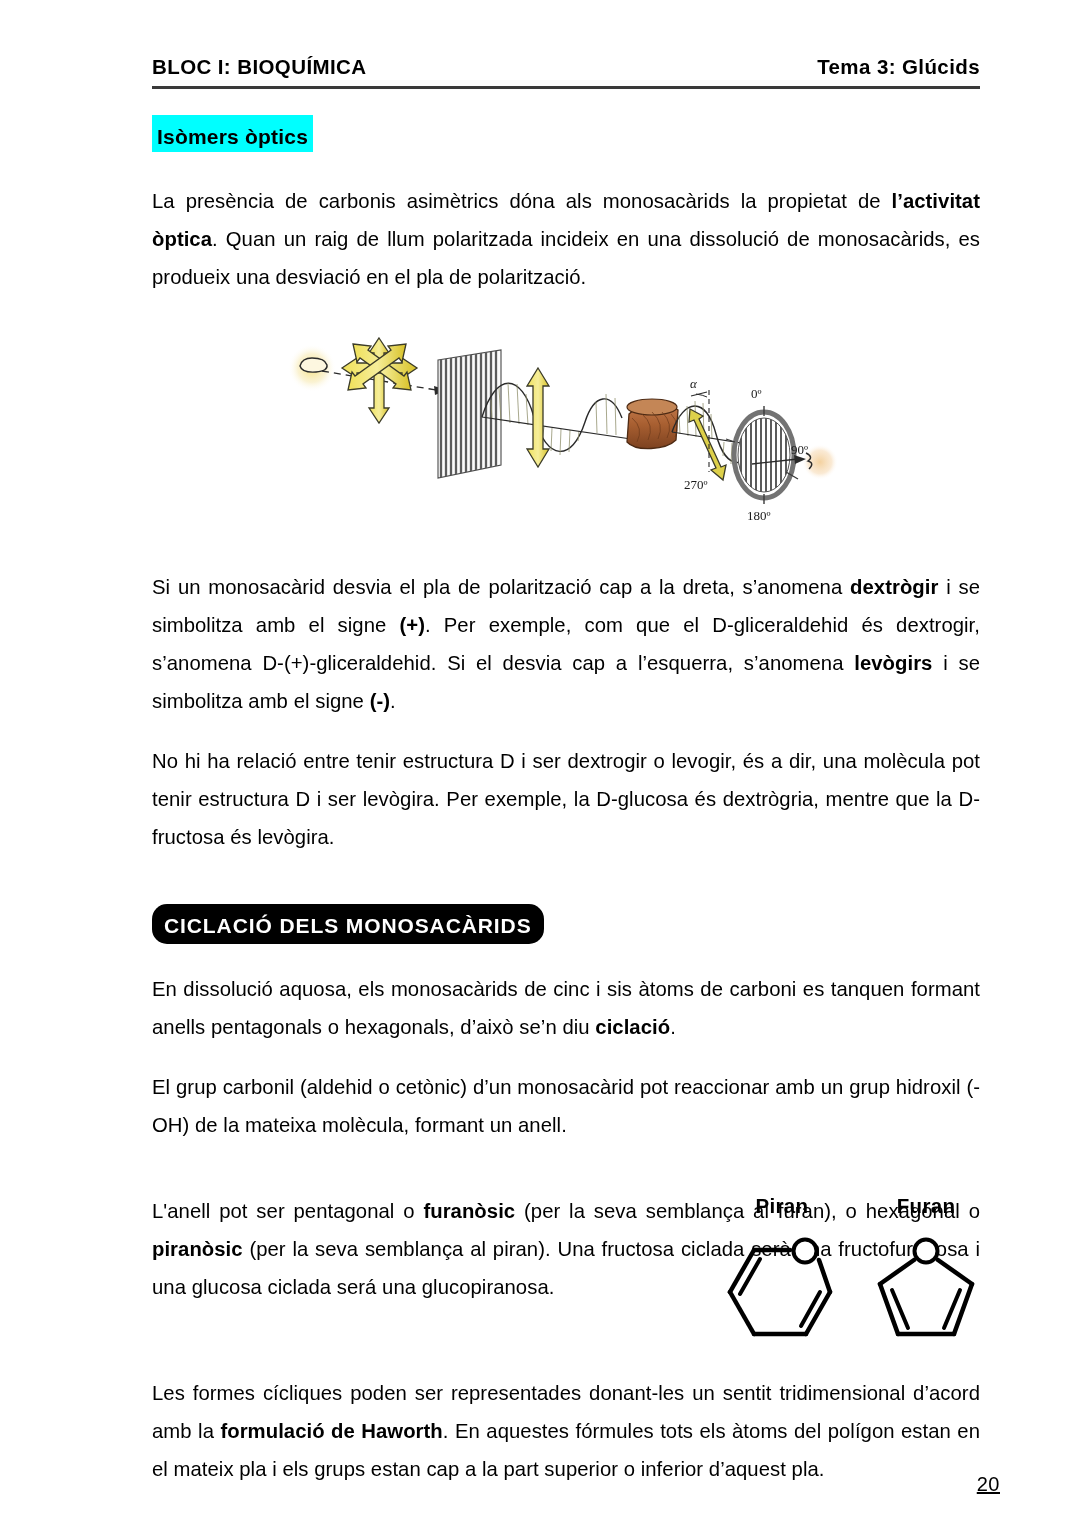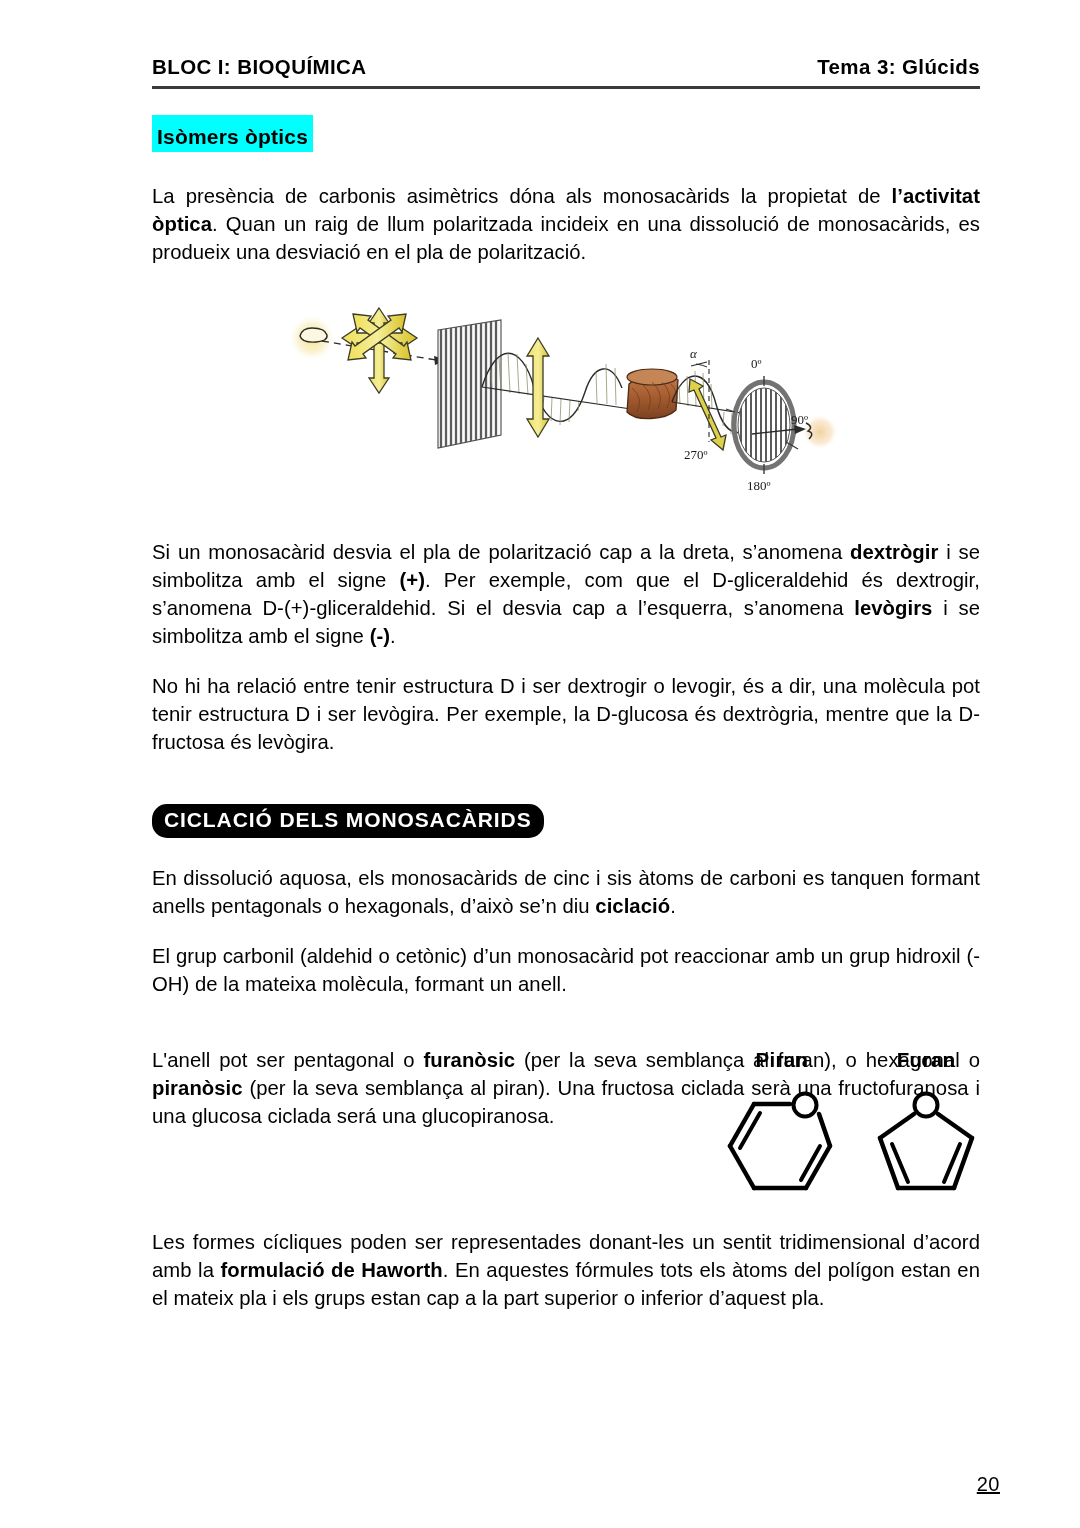--- a/index.html
+++ b/index.html
@@ -52,30 +52,30 @@
     padding: 10px 5px 3px 5px;
     letter-spacing: 0.2px;
   }
   .sec-black {
     display: inline-block;
     background: #000000;
     color: #ffffff;
     font-size: 21px;
     font-weight: bold;
     letter-spacing: 0.9px;
-    padding: 4px 12px 6px 12px;
+    padding: 10px 12px 6px 12px;
     border-radius: 15px;
   }
   .heading-row { margin: 0; }
 
   
   p.body {
     width: 828px;
     font-size: 20.3px;
-    line-height: 28px;
+    line-height: 38px;
     text-align: justify;
     margin: 0;
     letter-spacing: 0.05px;
   }
   p.body b { font-weight: bold; }
   .narrow { width: 555px; }
   .sp-22 { height: 22px; }
   .sp-26 { height: 26px; }
   .sp-30 { height: 30px; }
   .sp-34 { height: 34px; }

